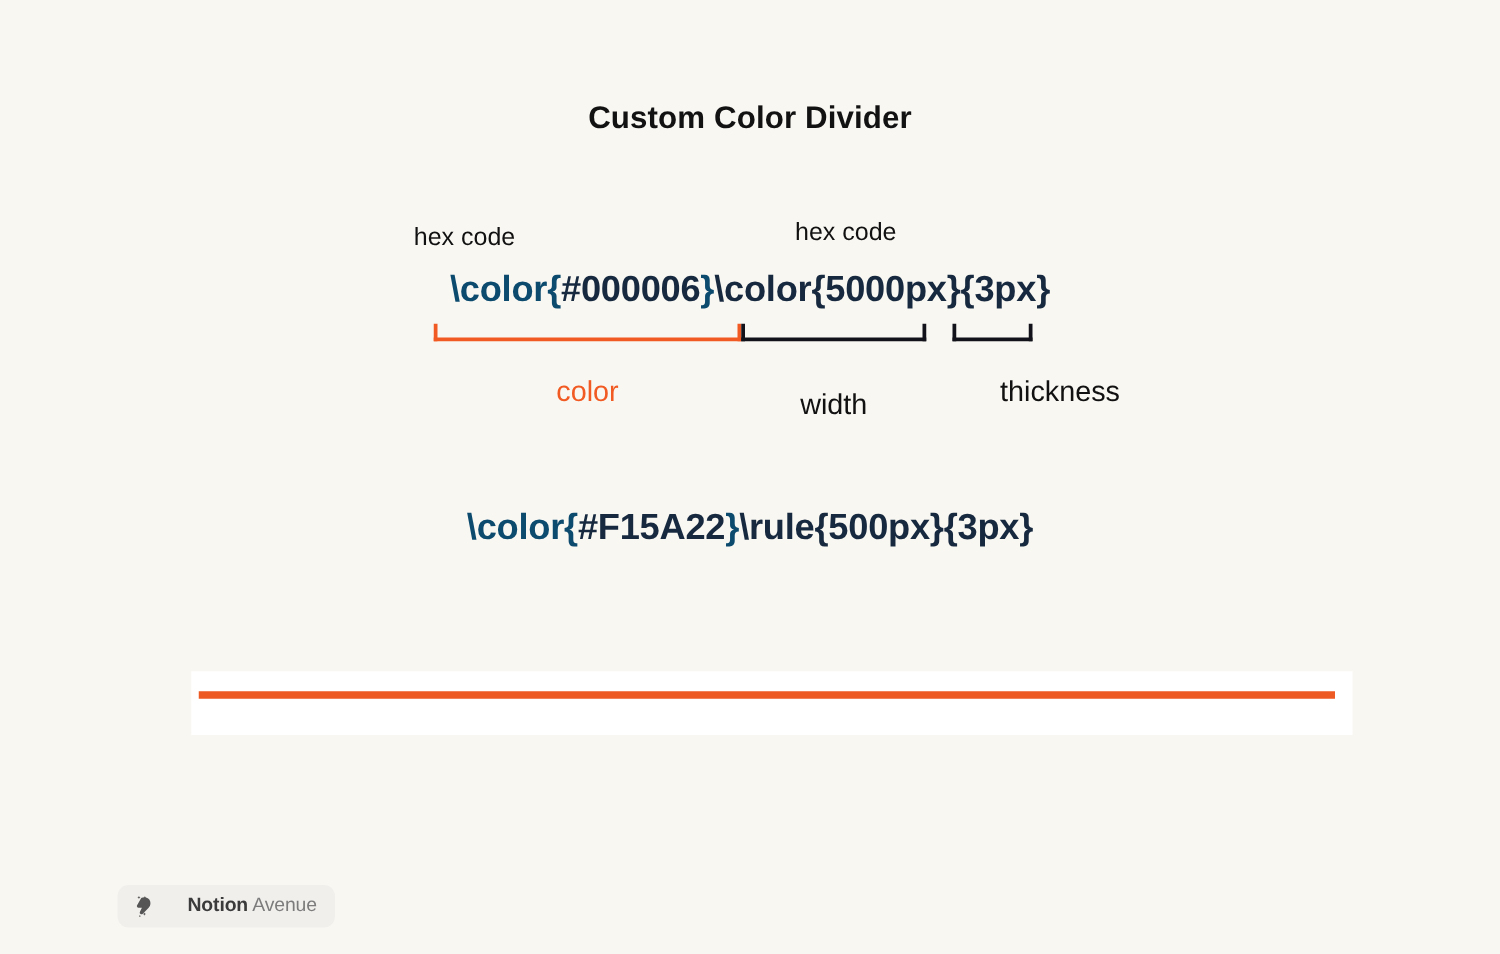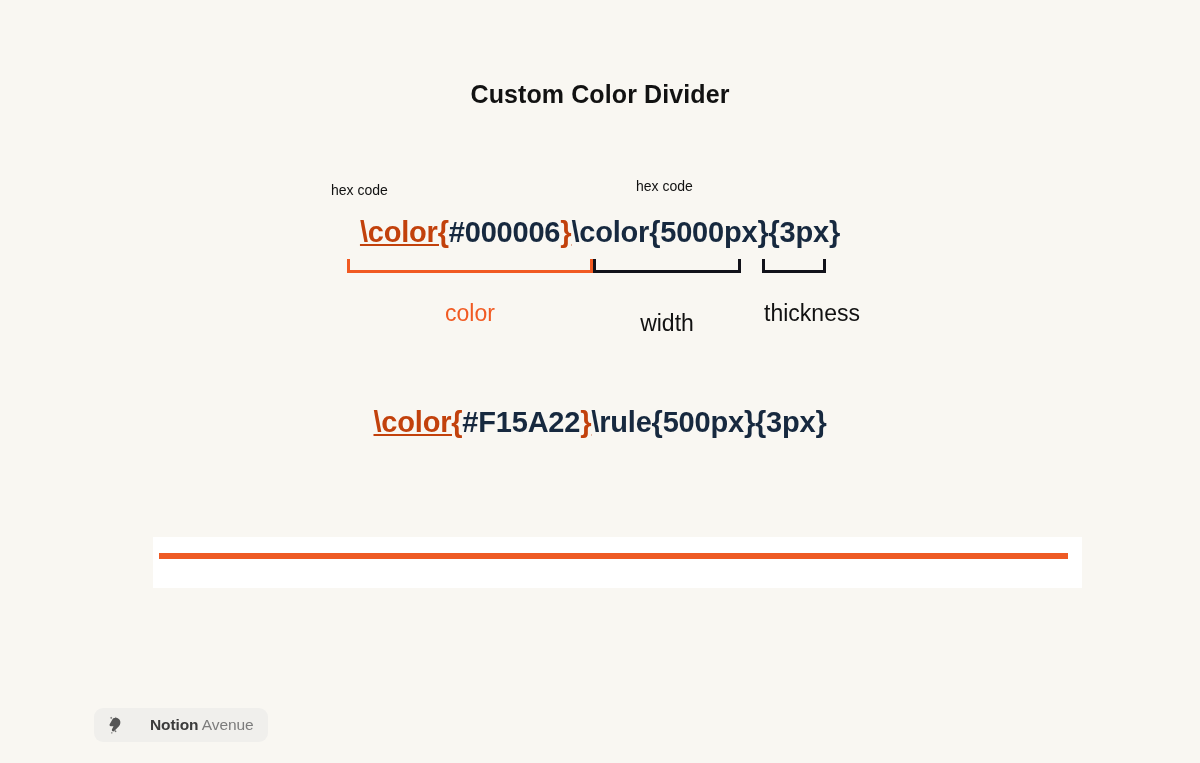--- a/index.html
+++ b/index.html
@@ -32,21 +32,21 @@
     font-size: 25px;
     font-weight: 700;
     letter-spacing: 0.1px;
     color: #121212;
     line-height: 32px;
   }
 
   
   .callout-label {
     position: absolute;
-    font-size: 14px;
+    font-size: 20px;
     font-weight: 500;
     color: #111111;
     line-height: 26px;
     white-space: nowrap;
   }
   .callout-hex-left  { left: 331px; top: 177px; }
   .callout-hex-right { left: 636px; top: 173px; }
 
   
   .code-line {
@@ -56,21 +56,21 @@
     text-align: center;
     font-family: "Liberation Sans", sans-serif;
     font-size: 29px;
     font-weight: 700;
     letter-spacing: -0.2px;
     line-height: 38px;
     white-space: nowrap;
   }
   .code-line-1 { top: 213px; }
   .code-line-2 { top: 403px; }
-  .tok-accent { color: #c2410c; text-decoration: underline; }
+  .tok-accent { color: #0c4a6e; }
   .tok-navy   { color: #17293F; }
 
   
   .bracket-row {
     position: absolute;
     left: 0;
     top: 259px;
     width: 1200px;
     height: 16px;
   }
@@ -92,21 +92,21 @@
     position: absolute;
     top: 299px;
     font-size: 23px;
     font-weight: 400;
     line-height: 28px;
     white-space: nowrap;
     text-align: center;
   }
   .part-color     { left: 347px;  width: 246px; color: #F15A22; }
   .part-width     { left: 593px;  width: 148px; color: #111111; margin-top: 10px; }
-  .part-thickness { left: 730px;  width: 164px; color: #111111; }
+  .part-thickness { left: 766px;  width: 164px; color: #111111; }
 
   
   .preview-card {
     position: absolute;
     left: 153px;
     top: 537px;
     width: 929px;
     height: 51px;
     background: #FFFFFF;
   }

